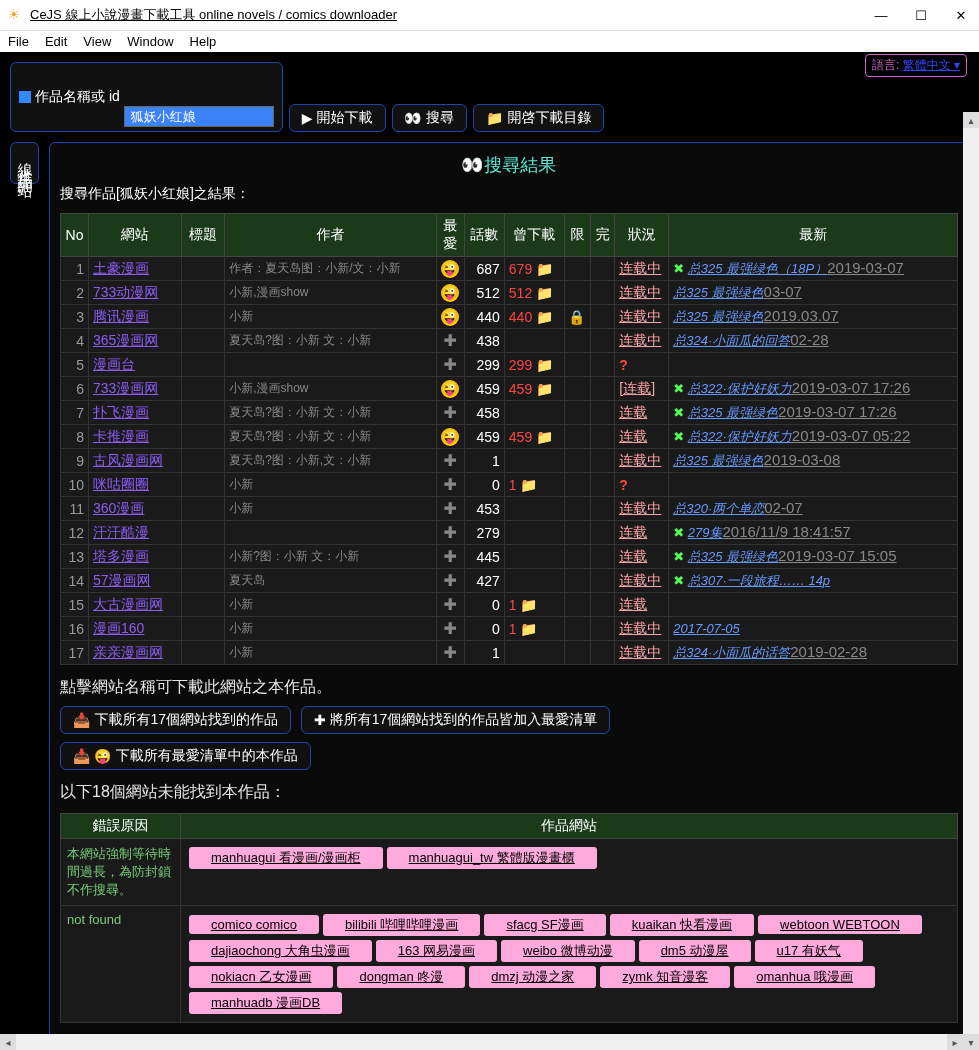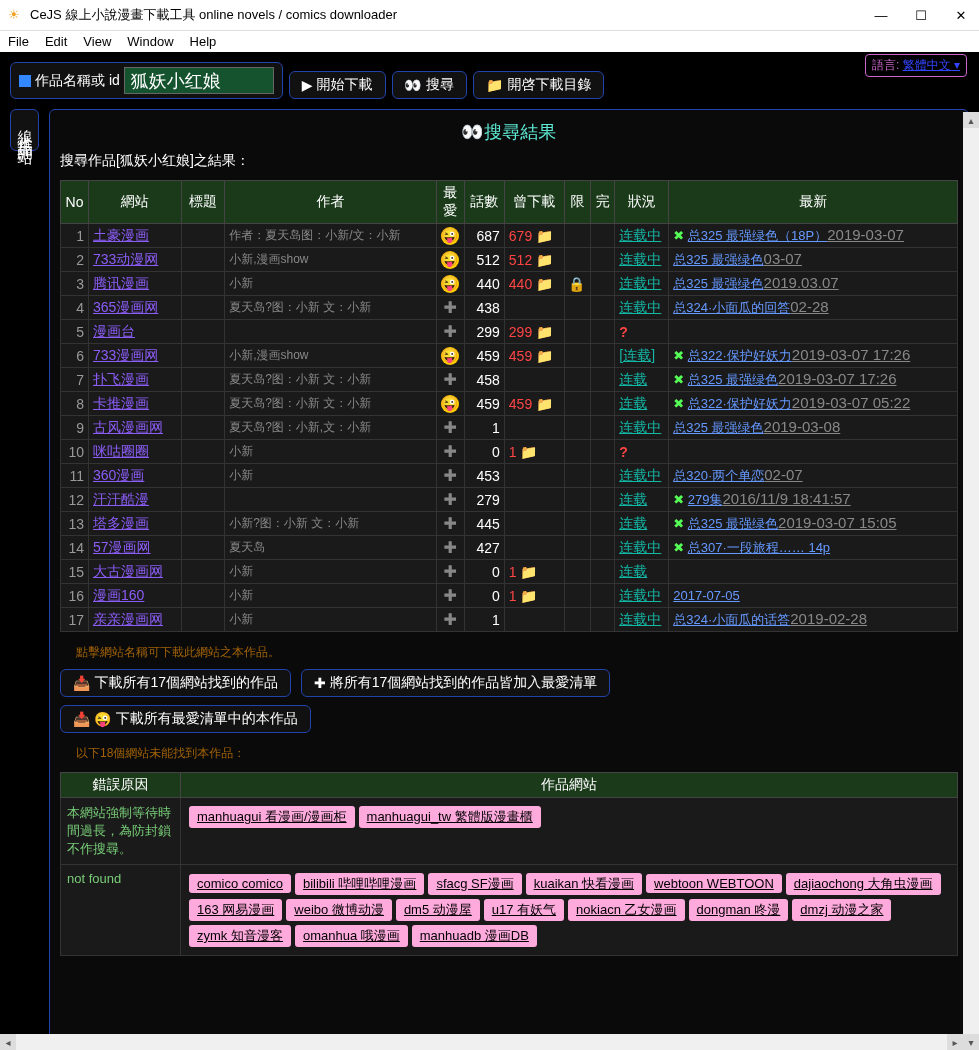--- a/index.html
+++ b/index.html
@@ -1,29 +1,29 @@
 <!DOCTYPE html>
 <html><head>
 <meta charset="utf-8">
 <style>
 * { margin: 0; padding: 0; box-sizing: border-box; }
 body { font-family: "Microsoft JhengHei", sans-serif; background: #000; color: #fff; width: 979px; height: 1050px; overflow: hidden; }
 .titlebar { background: #fff; color: #000; height: 30px; display: flex; align-items: center; padding: 0 8px; font-size: 13px; }
 .titlebar-icon { width: 16px; height: 16px; margin-right: 6px; display:inline-block; color:#f0a020; }
-.titlebar-text { flex: 1; }
+.titlebar-text { flex: 1; text-decoration: underline; }
 .win-controls { display: flex; gap: 20px; }
 .win-btn { width: 20px; text-align: center; cursor: pointer; }
 .menubar { background: #fff; color: #000; height: 22px; display: flex; align-items: center; padding: 0 8px; gap: 16px; font-size: 13px; border-top: 1px solid #ddd; }
 .menubar span { cursor: pointer; }
 .main-area { background: #000; padding: 10px; height: calc(100% - 52px); overflow-y: auto; position: relative; }
 .top-controls { display: flex; align-items: flex-end; gap: 6px; margin-bottom: 10px; }
 .input-group { display: flex; align-items: center; border: 1px solid #2244aa; border-radius: 6px; padding: 4px 8px; background: #111; }
 .blue-box { width: 12px; height: 12px; background: #3388ff; margin-right: 4px; }
 .label-text { color: #fff; font-size: 14px; }
-.search-input { background: #14532d; border: 1px solid #666; color: #fff; padding: 2px 6px; margin-left: 4px; font-size: 18px; width: 150px; }
+.search-input { background: #3b82f6; border: 1px solid #666; color: #fff; padding: 2px 6px; margin-left: 4px; font-size: 13px; width: 150px; margin-top: 39px; }
 .btn { border: 1px solid #2244aa; border-radius: 6px; padding: 4px 12px; background: #111; color: #fff; font-size: 14px; cursor: pointer; display: flex; align-items: center; gap: 4px; }
 .lang-box { position: absolute; right: 12px; top: 2px; border: 1px solid #cc66cc; border-radius: 4px; padding: 2px 6px; font-size: 12px; }
 .lang-label { color: #cc66cc; }
 .lang-val { color: #3344ff; text-decoration: underline; cursor: pointer; }
 .content-wrap { display: flex; gap: 10px; }
 .sidebar { border: 1px solid #2244aa; border-radius: 6px; padding: 8px 4px; writing-mode: vertical-rl; text-orientation: upright; font-size: 15px; background: #111; height: fit-content; letter-spacing: 4px; }
 .results { flex: 1; border: 1px solid #2244aa; border-radius: 6px; padding: 10px; background: #0a0a0a; overflow-y: auto; height: 940px; }
 .results-title { text-align: center; color: #5eead4; font-size: 18px; margin-bottom: 8px; }
 .eyes { display: inline-block; }
 .search-desc { color: #fff; font-size: 14px; margin-bottom: 10px; }
@@ -34,35 +34,35 @@
 td.site a { color: #8b5cf6; text-decoration: underline; cursor: pointer; }
 td.author { color: #888; font-size: 12px; }
 td.fav { text-align: center; width: 28px; }
 td.count { text-align: right; color: #fff; width: 40px; }
 td.dl { width: 60px; text-align: left; }
 .dl-red { color: #ff4444; }
 .dl-folder { color: #ffaa00; }
 td.limit { width: 24px; text-align: center; }
 td.done { width: 24px; text-align: center; }
 td.status { width: 54px; }
-td.status a { color: #14b8a6; text-decoration: underline; cursor: pointer; }
+td.status a { color: #fca5a5; text-decoration: underline; cursor: pointer; }
 td.latest { font-size: 13px; }
 .cross { color: #55ff55; }
-.latest a { color: #6699ff; text-decoration: underline; cursor: pointer; }
+.latest a { color: #6699ff; text-decoration: underline; cursor: pointer; font-style: italic; }
 .latest-date { color: #888; font-size: 15px; text-decoration: underline; }
 .q-mark { color: #ff4444; font-weight: bold; }
 .emoji-face { width: 18px; height: 18px; border-radius: 50%; background: #ffcc00; display: inline-block; position: relative; }
 .plus-btn { color: #888; font-size: 16px; cursor: pointer; }
-.note-text { color: #a16207; font-size: 12px; margin: 12px 16px 8px; }
+.note-text { color: #e5e5e5; font-size: 16px; margin: 12px 0 8px; }
 .action-row { display: flex; gap: 10px; margin-bottom: 8px; }
 .notfound-table { margin-top: 10px; }
 .notfound-table th { background: #1a3a1a; }
 .notfound-table td { background: #1a1a1a; vertical-align: top; padding: 6px; }
 .nf-reason { color: #77cc77; font-size: 13px; width: 120px; }
-.pill { display: inline-block; background: #ffaadd; color: #000; padding: 2px 8px; border-radius: 3px; margin: 2px; font-size: 13px; text-decoration: underline; cursor: pointer; }
+.pill { display: inline-block; background: #ffaadd; color: #000; padding: 2px 22px; border-radius: 3px; margin: 2px; font-size: 13px; text-decoration: underline; cursor: pointer; }
 .scrollbar-v { position: absolute; right: 0; top: 60px; bottom: 0; width: 16px; background: #f0f0f0; }
 .scrollbar-h { position: absolute; bottom: 0; left: 0; right: 16px; height: 16px; background: #f0f0f0; }
 .sb-arrow { width: 16px; height: 16px; background: #ddd; position: absolute; display:flex; align-items:center; justify-content:center; font-size:10px; color:#555;}
 </style>
 </head>
 <body>
 
 <div class="titlebar">
   <span class="titlebar-icon">☀</span>
   <span class="titlebar-text">CeJS 線上小說漫畫下載工具 online novels / comics downloader</span>

